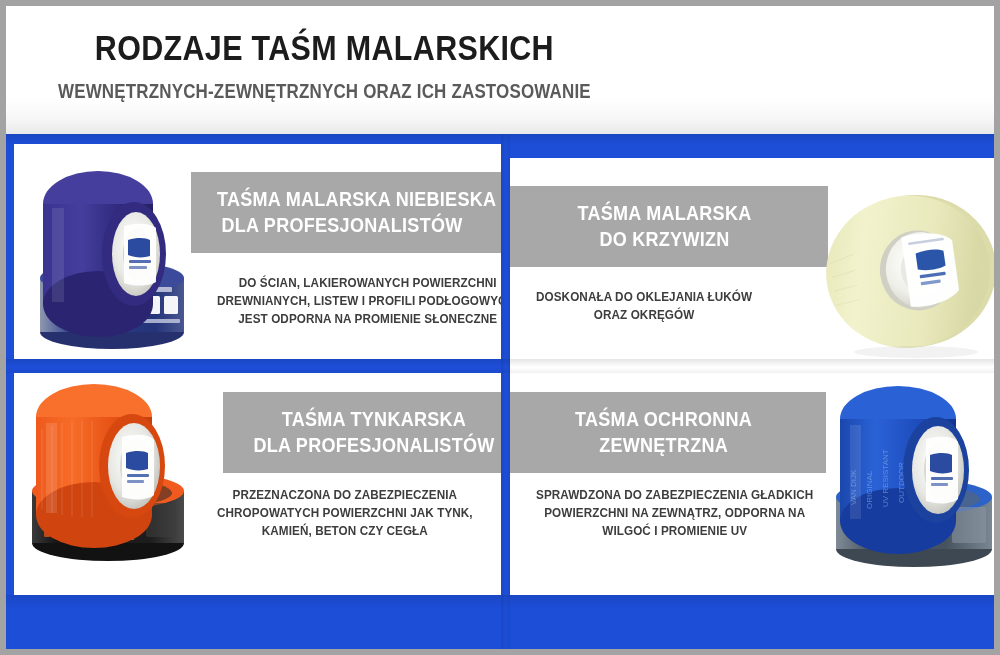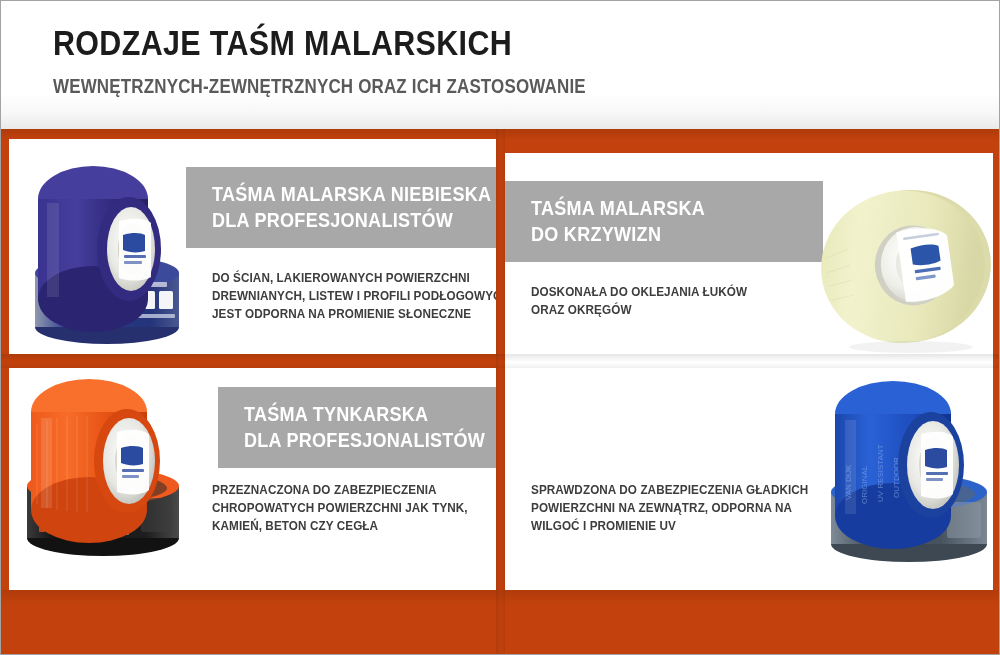--- a/index.html
+++ b/index.html
@@ -10,23 +10,24 @@
     height: 655px;
     overflow: hidden;
     background: #ffffff;
     font-family: "Liberation Sans", sans-serif;
   }
 
   .poster {
     position: relative;
     width: 1000px;
     height: 655px;
-    background: #c2410c;
-    border: 1px solid #a3a3a3;
+    background: #1d4ed8;
+    border: 6px solid #a3a3a3;
     overflow: hidden;
+    text-align: center;
   }
 
   
   .header {
     position: absolute;
     left: 0; top: 0;
     width: 1000px;
     height: 128px;
     background: linear-gradient(to bottom, #ffffff 0%, #ffffff 72%, #f7f7f7 88%, #e9e9e9 100%);
   }
@@ -379,20 +380,24 @@
       </div>
 
       <div class="body-text">
         <div>PRZEZNACZONA DO ZABEZPIECZENIA</div>
         <div>CHROPOWATYCH POWIERZCHNI JAK TYNK,</div>
         <div>KAMIEŃ, BETON CZY CEGŁA</div>
       </div>
     </div>
 
     <div class="card r2c2">
+      <div class="banner">
+        <div class="banner-line">TAŚMA OCHRONNA</div>
+        <div class="banner-line">ZEWNĘTRZNA</div>
+      </div>
 
       <div class="body-text">
         <div>SPRAWDZONA DO ZABEZPIECZENIA GŁADKICH</div>
         <div>POWIERZCHNI NA ZEWNĄTRZ, ODPORNA NA</div>
         <div>WILGOĆ I PROMIENIE UV</div>
       </div>
 
       <div class="product">
         <svg viewBox="0 0 172 200" xmlns="http://www.w3.org/2000/svg">
           <defs>

